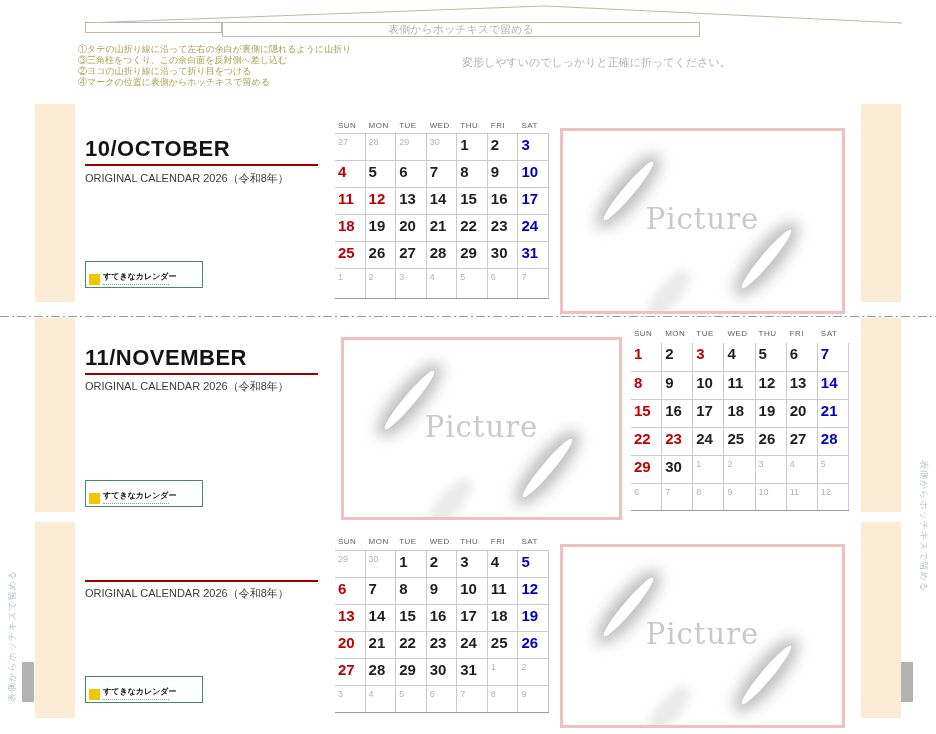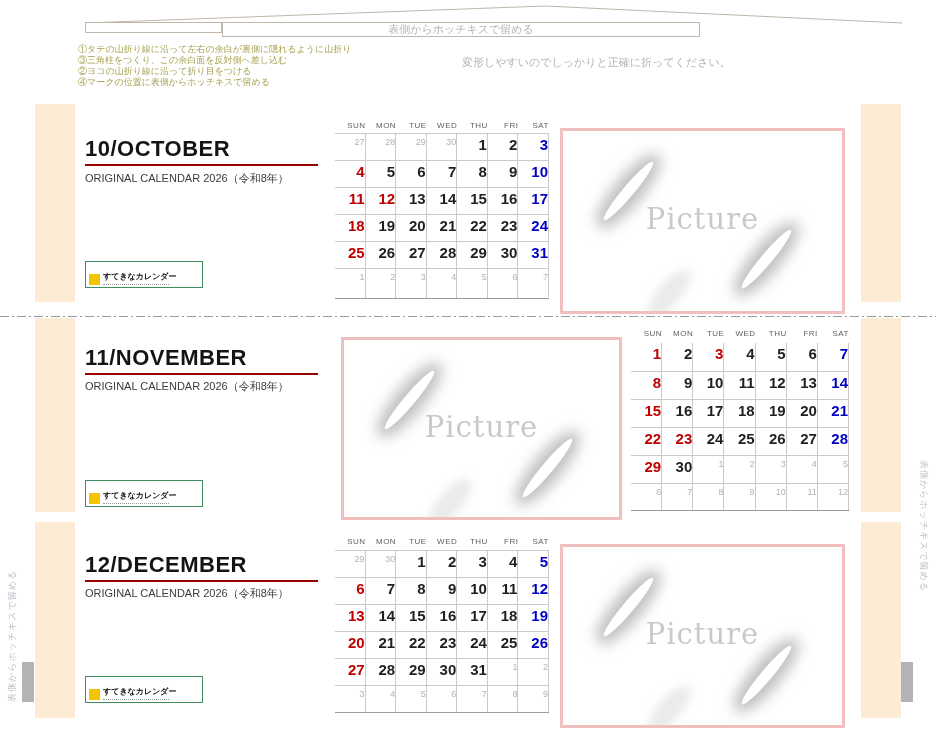--- a/index.html
+++ b/index.html
@@ -41,21 +41,21 @@
   
   .sticker{position:absolute;left:85px;width:118px;height:27px;border:1px solid #3f8e5f;
            box-sizing:border-box;background:#fff;}
   #st-oct{top:261px} #st-nov{top:480px} #st-dec{top:676px}
   .sticker .sq{position:absolute;left:3px;bottom:2px;width:11px;height:11px;background:#f2c500;}
   .sticker .lbl{position:absolute;left:17px;bottom:5px;font-size:8px;font-weight:bold;color:#111;white-space:nowrap;}
   .sticker .micro{position:absolute;left:17px;bottom:2px;width:66px;border-top:1px dotted #9a9a9a;}
 
   
   .calendar{position:absolute;display:grid;grid-template-columns:repeat(7,1fr);
-            border-bottom:1px solid #9c9c9c;box-sizing:content-box;text-align:right;}
+            border-bottom:1px solid #9c9c9c;box-sizing:content-box;}
   #cal-oct{left:335px;top:117px;width:214px;height:181px;grid-template-rows:16px repeat(5,27px) 1fr;}
   #cal-nov{left:631px;top:325px;width:218px;height:185px;grid-template-rows:18px repeat(5,28px) 1fr;}
   #cal-dec{left:335px;top:533px;width:214px;height:179px;grid-template-rows:17px repeat(5,27px) 1fr;}
   .dow{font-size:8px;color:#5e5e5e;padding:4px 0 0 3px;letter-spacing:0.5px;}
   .day{font-size:15px;font-weight:bold;line-height:1;padding:3px 0 0 3px;color:#1f1f1f;
        border-top:1px solid #cacaca;border-right:1px solid #cacaca;box-sizing:border-box;}
   .day.sun{color:#c00000}
   .day.sat{color:#0000c4}
   .day.out{font-size:9px;font-weight:normal;color:#b3b3b3;padding-top:4px;}
   .day.no-top{border-top:none;}
@@ -233,21 +233,20 @@
       <div class="day out">5</div>
       <div class="day out">6</div>
       <div class="day out">7</div>
       <div class="day out">8</div>
       <div class="day out">9</div>
       <div class="day out">10</div>
       <div class="day out">11</div>
       <div class="day out">12</div>
     </div>
 
-  <div class="title" id="t-dec">12/DECEMBER</div>
   <div class="rule" id="r-dec"></div>
   <div class="subtitle" id="s-dec">ORIGINAL CALENDAR 2026（令和8年）</div>
   <div class="sticker" id="st-dec">
     <span class="sq"></span>
     <span class="lbl">すてきなカレンダー</span>
     <span class="micro"></span>
   </div>
   <div class="calendar" id="cal-dec">
       <div class="dow">SUN</div>
       <div class="dow">MON</div>

